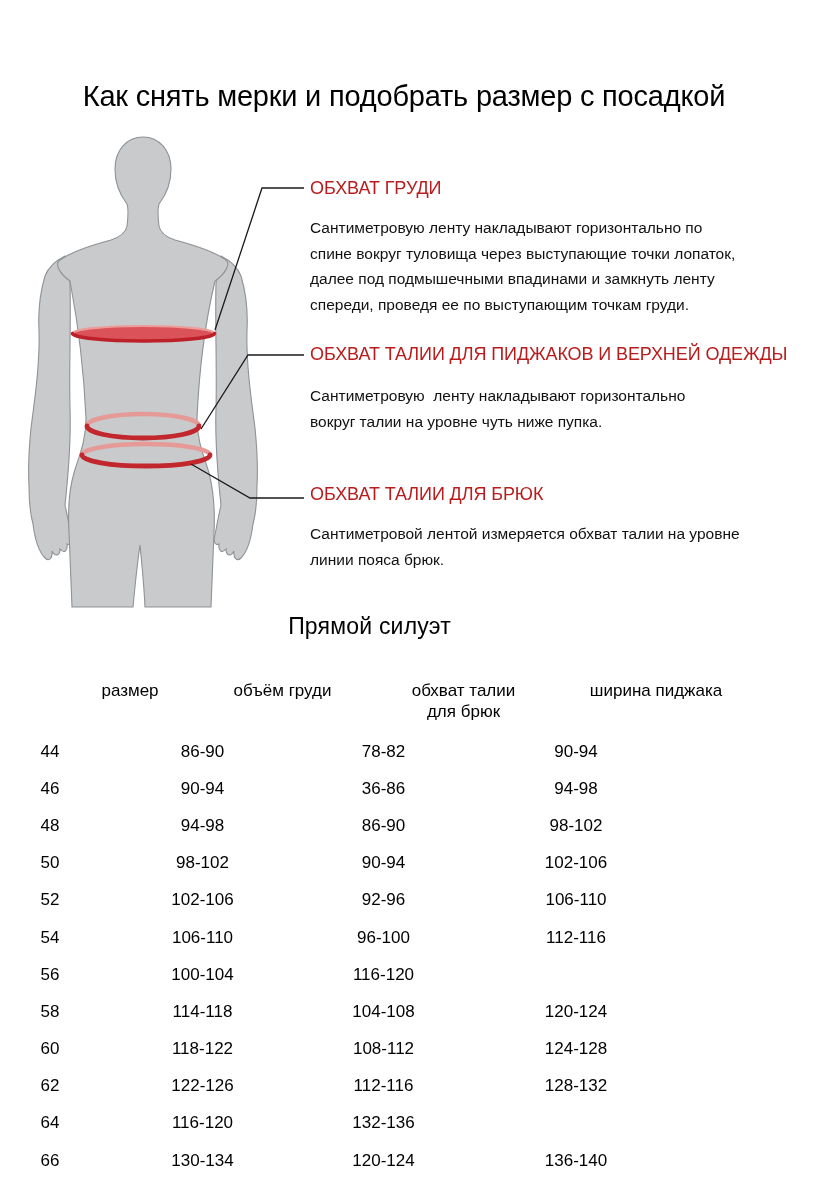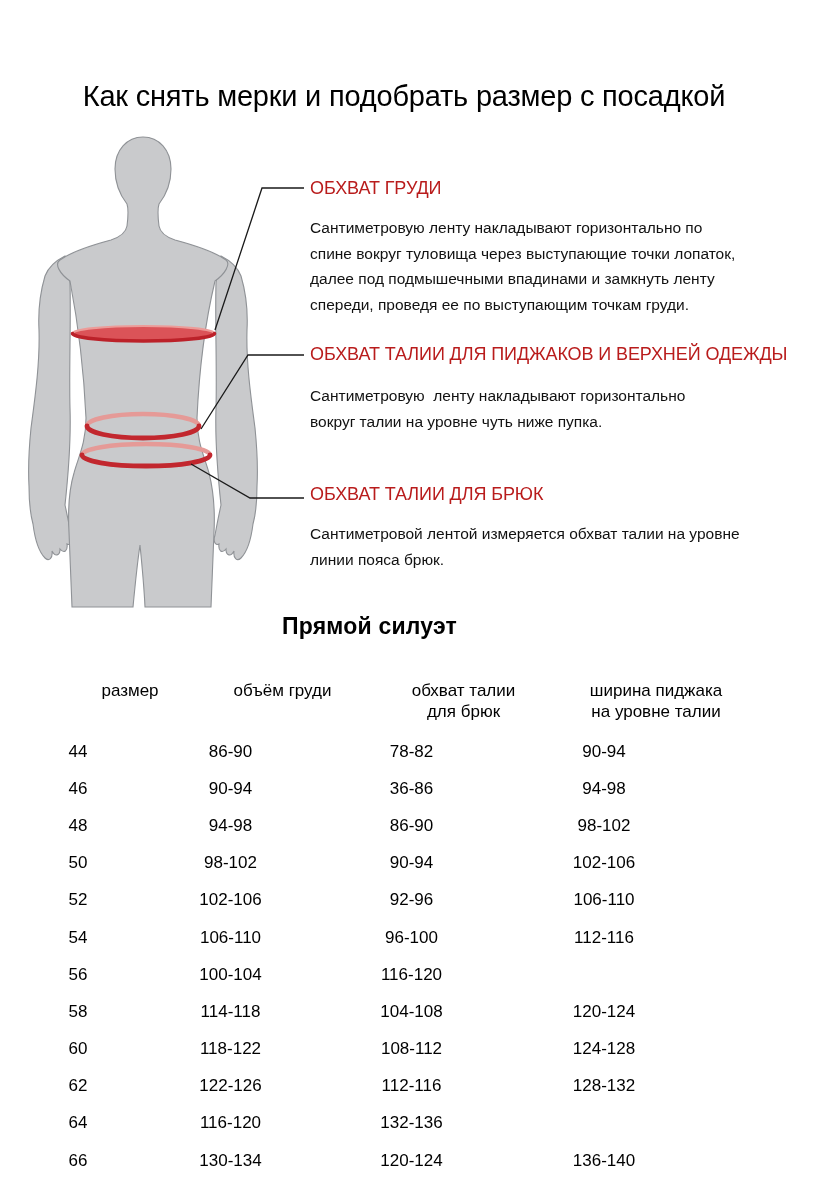--- a/index.html
+++ b/index.html
@@ -21,35 +21,35 @@
     font-size:15.5px;line-height:25.5px;white-space:pre-wrap;width:475px;color:#111;margin-top:13px;
   }
   .m1-label{left:310px;top:178px;}
   .m1-desc{left:310px;top:202px;}
   .m2-label{left:310px;top:344px;}
   .m2-desc{left:310px;top:370px;}
   .m3-label{left:310px;top:484px;}
   .m3-desc{left:310px;top:508px;}
   .table-title{
     left:0;top:613px;width:739px;text-align:center;
-    font-size:23px;font-weight:700;letter-spacing:0.2px;
+    font-size:23px;font-weight:400;letter-spacing:0.2px;
   }
   .tgrid{
     display:grid;grid-template-columns:100px 205px 157px 228px;
     width:690px;left:80px;
   }
   .tgrid span{
     display:block;text-align:center;font-size:17px;line-height:22px;white-space:nowrap;
   }
   .hdr1{top:680px;}
   .hdr2{top:701px;}
   .trows{top:733px;}
   .trow{
     display:grid;grid-template-columns:100px 205px 157px 228px;
-    height:37.2px;align-items:center;margin-left:28px;
+    height:37.2px;align-items:center;
   }
   .trow span{display:block;text-align:center;font-size:17px;white-space:nowrap;}
 </style>
 </head>
 <body>
 
 <div class="abs page-title">Как снять мерки и подобрать размер с посадкой</div>
 
 <svg class="abs fig-svg" viewBox="0 0 290 480" aria-hidden="true">
 
@@ -108,21 +108,20 @@
 <div class="abs tgrid hdr1">
   <span>размер</span>
   <span>объём груди</span>
   <span>обхват талии</span>
   <span>ширина пиджака</span>
 </div>
 <div class="abs tgrid hdr2">
   <span></span>
   <span></span>
   <span>для брюк</span>
-  <span>на уровне талии</span>
 </div>
 
 <div class="abs trows">
   <div class="trow">
     <span>44</span>
     <span>86-90</span>
     <span>78-82</span>
     <span>90-94</span>
   </div>
   <div class="trow">

